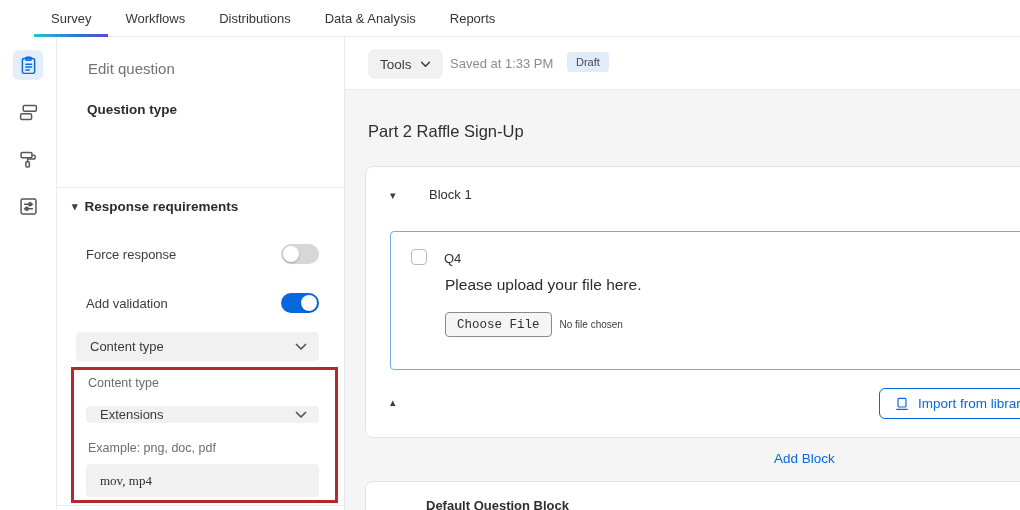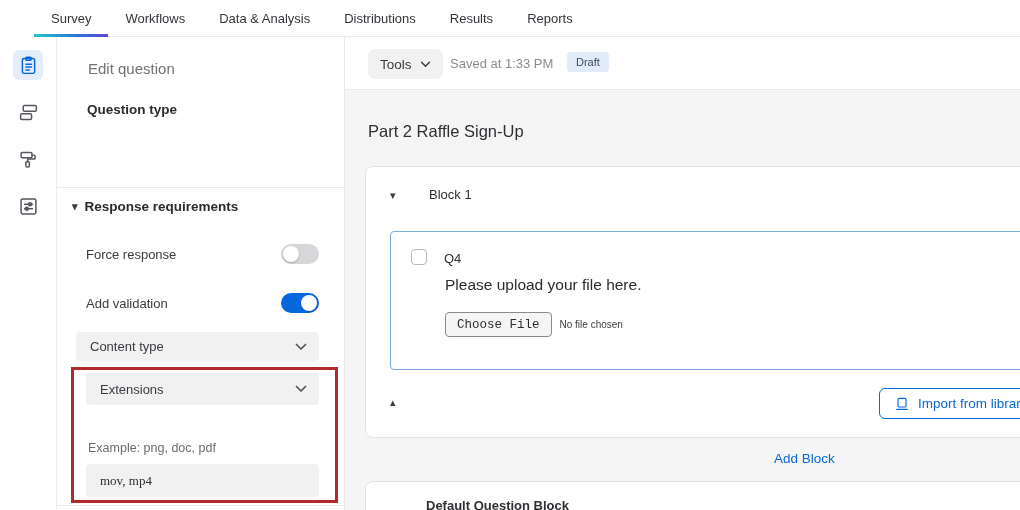--- a/index.html
+++ b/index.html
@@ -143,27 +143,24 @@
 <div class="canvas">
 
   <nav class="topnav">
     <div class="tab active">
         <span>Survey</span>
       </div>
     <div class="tab">
         <span>Workflows</span>
       </div>
     <div class="tab">
+        <span>Distributions</span>
+      </div>
+    <div class="tab">
         <span>Data &amp; Analysis</span>
-      </div>
-    <div class="tab">
-        <span>Distributions</span>
-      </div>
-    <div class="tab">
-        <span>Results</span>
       </div>
     <div class="tab">
         <span>Reports</span>
       </div>
   </nav>
 
   <div class="rail">
     <div class="rail-btn active">
       <svg class="stroke" viewBox="0 0 24 24">
         <rect x="5" y="4" width="14" height="17" rx="2"></rect>
@@ -221,21 +218,21 @@
 
     <div class="select" style="left:19px; top:295px; width:243px; height:29px;">
       <span>Content type</span>
       <svg class="chev stroke" width="12" height="8" viewBox="0 0 12 8">
           <polyline points="1.5,1.5 6,6 10.5,1.5"></polyline>
         </svg>
     </div>
 
     <div class="sub-label" style="top:339px;">Content type</div>
 
-    <div class="select" style="left:29px; top:336px; width:233px; height:32px;">
+    <div class="select" style="left:29px; top:369px; width:233px; height:17px;">
       <span>Extensions</span>
       <svg class="chev stroke" width="12" height="8" viewBox="0 0 12 8">
           <polyline points="1.5,1.5 6,6 10.5,1.5"></polyline>
         </svg>
     </div>
 
     <div class="sub-label" style="top:404px;">Example: png, doc, pdf</div>
 
     <div class="text-field" style="left:29px; top:427px; width:233px; height:33px;font-family:Liberation Serif, serif;">
       <span>mov, mp4</span>

